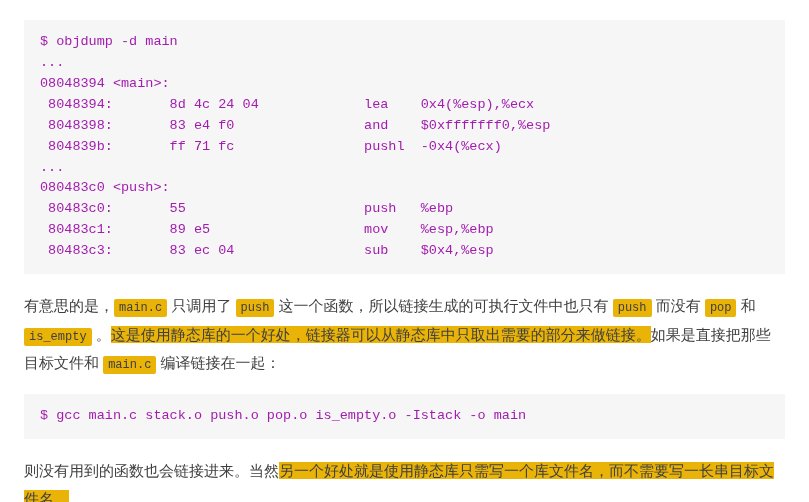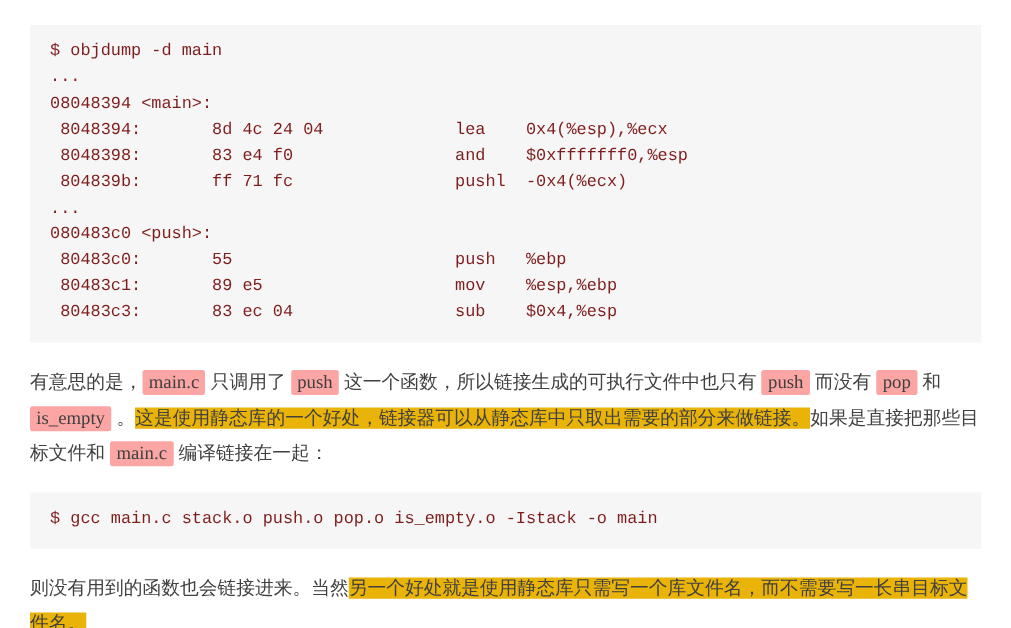--- a/index.html
+++ b/index.html
@@ -16,29 +16,29 @@
   }
   pre.codeblock {
     background: #f6f6f6;
     padding: 12px 16px;
     margin: 0 0 18px 0;
     font-family: "Courier New", Consolas, monospace;
     font-size: 13.5px;
     line-height: 1.55;
     white-space: pre;
     overflow: hidden;
-    color: #7f1d1d;
+    color: #a21caf;
   }
   p {
     margin: 0 0 16px 0;
   }
   code.inline {
-    background: #fca5a5;
-    font-family: Liberation Serif, serif;
-    font-size: 15px;
+    background: #eab308;
+    font-family: Liberation Mono, monospace;
+    font-size: 12px;
     padding: 2px 5px;
     border-radius: 2px;
   }
   .hl {
     background: #eab308;
   }
 </style>
 </head>
 <body>
 

